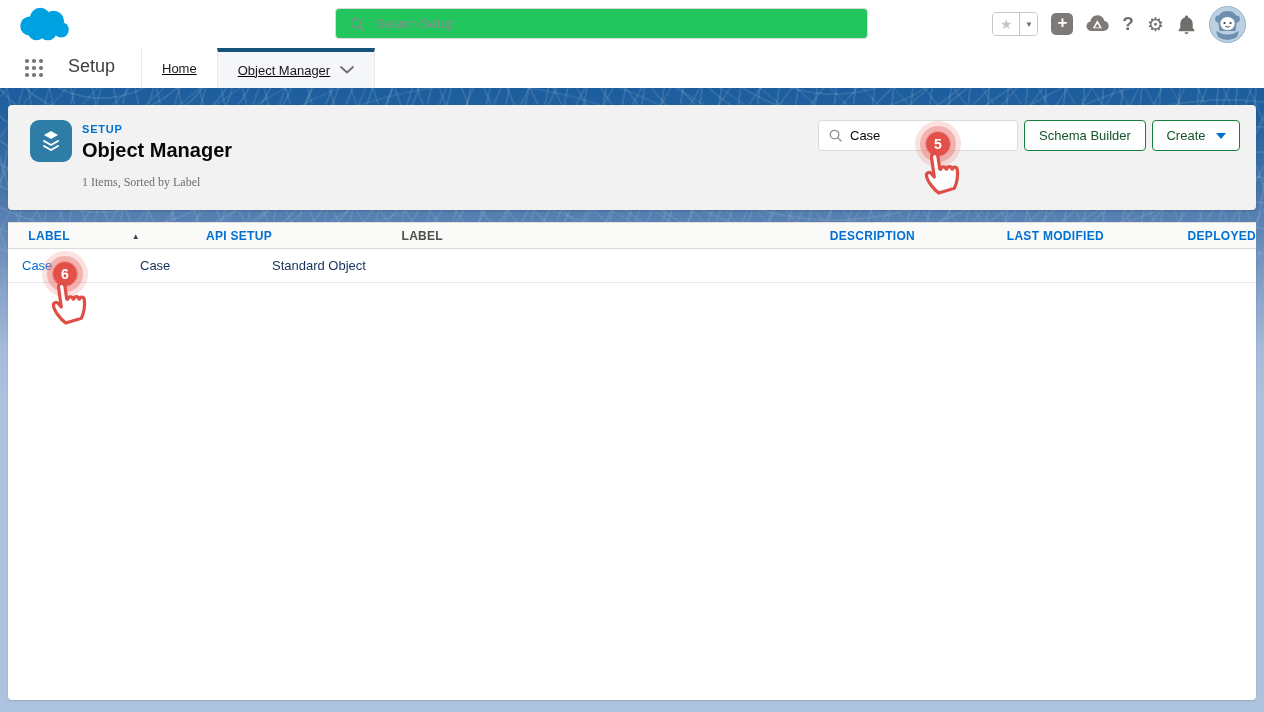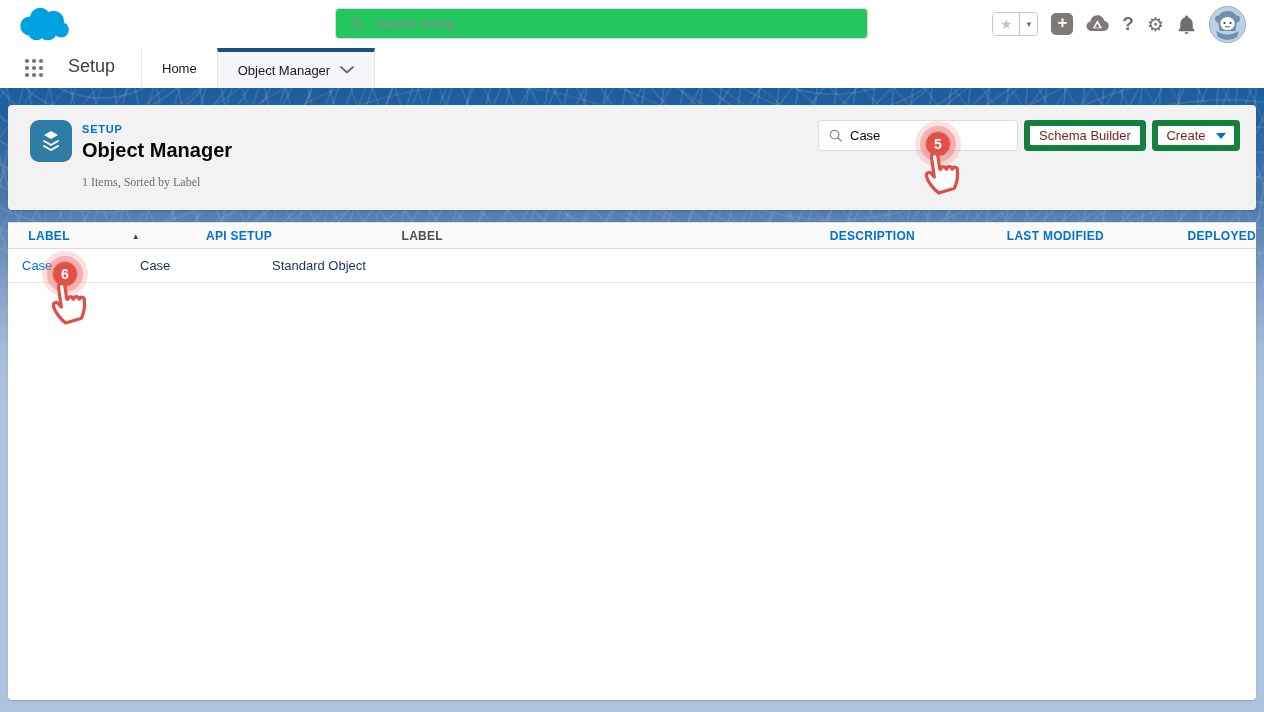--- a/index.html
+++ b/index.html
@@ -22,21 +22,21 @@
   .fav-chevron { width:18px; display:flex; align-items:center; justify-content:center; border-left:1px solid #c9c7c5; background:#fff; color:#706e6b; font-size:8px; }
   .plus-btn { width:22px; height:22px; background:#7d7a78; border-radius:5px; color:#fff; font-size:17px; line-height:20px; text-align:center; font-weight:bold; }
   .help-q { font-size:19px; font-weight:bold; color:#706e6b; }
   .gear-g { font-size:19px; color:#706e6b; }
   .avatar { width:37px; height:37px; border-radius:50%; background:#bcd0e2; border:1px solid #93afc9; overflow:hidden; }
 
   
   .navbar { position:absolute; left:0; top:48px; width:1264px; height:40px; background:#fff; z-index:5; }
   .waffle { position:absolute; left:24px; top:10px; width:20px; height:20px; }
   .app-label { position:absolute; left:68px; top:8px; font-size:18px; color:#3e3e3c; }
-  .tabs { position:absolute; left:141px; top:0; height:40px; display:flex; }
+  .tabs { position:absolute; left:141px; top:0; height:40px; display:flex;text-decoration:underline; }
   .tab { height:40px; display:flex; align-items:center; padding:0 20px; font-size:13px; color:#181818;
       border-left:1px solid #e8e8e8; background:#fff; }
   .tab.last { border-right:1px solid #e8e8e8; }
   .tab.active { background:#f4f6fa; border-top:4px solid #16527c; padding-top:0; }
   .tab .chev { margin-left:10px; }
 
   
   .page-bg { position:absolute; left:0; top:88px; width:1264px; height:624px;
       background:linear-gradient(180deg,#1b5d9e 0px,#24629f 30px,#4b77ac 110px,#7e9cc4 190px,#a4bbd9 260px,#aec3de 320px,#aec3de 100%); }
   .page-bg::before { content:""; position:absolute; left:0; top:0; width:100%; height:280px;
@@ -52,22 +52,22 @@
       border-radius:4px; box-shadow:0 1px 2px rgba(0,0,0,.15); }
   .om-icon { position:absolute; left:22px; top:15px; width:42px; height:42px; background:#2e7da6; border-radius:9px;
       display:flex; align-items:center; justify-content:center; }
   .eyebrow { position:absolute; left:74px; top:18px; font-size:11px; font-weight:bold; letter-spacing:.8px; color:#0070d2; }
   .page-title { position:absolute; left:74px; top:34px; font-size:20px; font-weight:bold; color:#080707; }
   .item-summary { position:absolute; left:74px; top:70px; font-size:12px; color:#706e6b;font-family:Liberation Serif, serif; }
 
   .quick-find { position:absolute; left:810px; top:15px; width:200px; height:31px; background:#fff; border:1px solid #dddbda;
       border-radius:4px; display:flex; align-items:center; padding-left:10px; }
   .quick-find input { border:none; outline:none; font-size:13px; color:#080707; width:140px; margin-left:8px; font-family:inherit; background:transparent; }
-  .hdr-btn { position:absolute; top:15px; height:31px; background:#fff; border:6px solid #15803d; border-radius:4px;
-      color:#7f1d1d; font-size:13px; display:flex; align-items:center; justify-content:center; }
+  .hdr-btn { position:absolute; top:15px; height:31px; background:#fff; border:1px solid #15803d; border-radius:4px;
+      color:#14532d; font-size:13px; display:flex; align-items:center; justify-content:center; }
   .btn-schema { left:1016px; width:122px; }
   .btn-create { left:1144px; width:88px; gap:10px;justify-content:center; }
   .tri-down { display:inline-block; width:0; height:0; border-left:5px solid transparent; border-right:5px solid transparent; border-top:6px solid #0070d2; }
 
   
   .table-card { position:absolute; left:8px; top:222px; width:1248px; height:478px; background:#fff;
       border-radius:0 0 4px 4px; box-shadow:0 1px 2px rgba(0,0,0,.15); }
   table.obj { width:100%; border-collapse:collapse; table-layout:fixed; }
   table.obj th { height:26px; text-align:right; font-size:12px; font-weight:bold; letter-spacing:.3px; color:#0070d2;
       background:#fafaf9; border-top:1px solid #e3e0de; border-bottom:1px solid #dddbda; padding:0; vertical-align:middle; }

